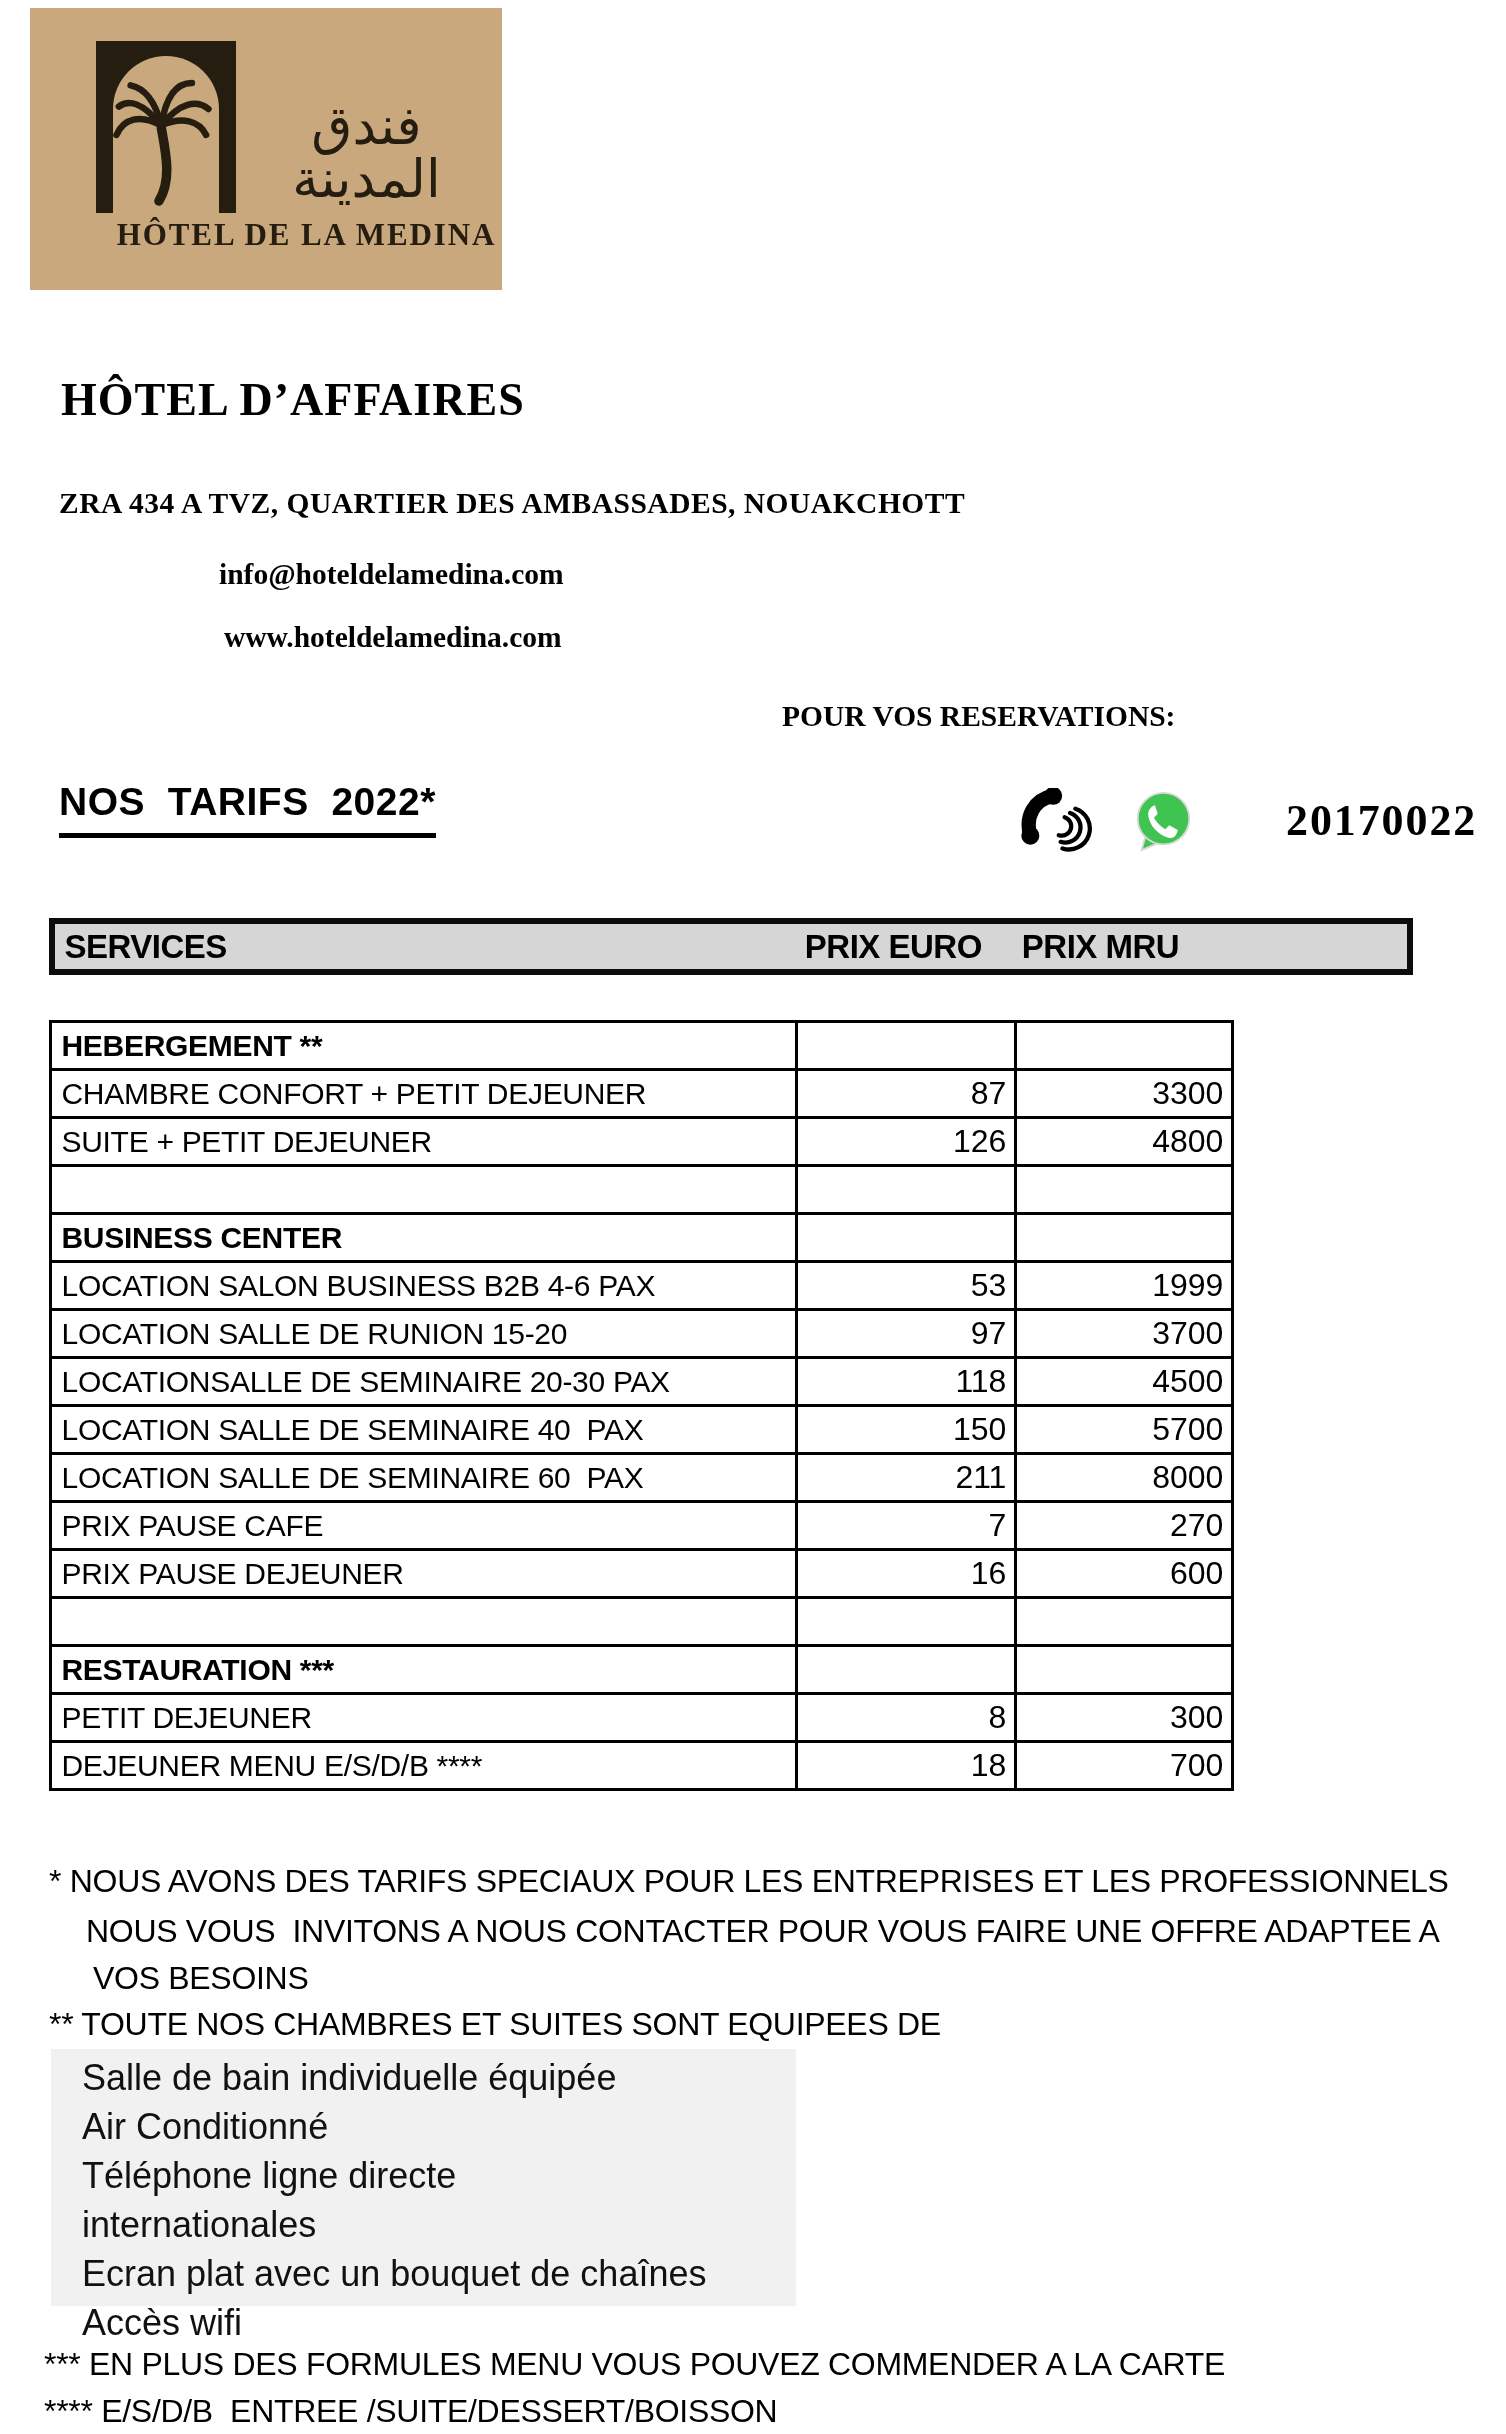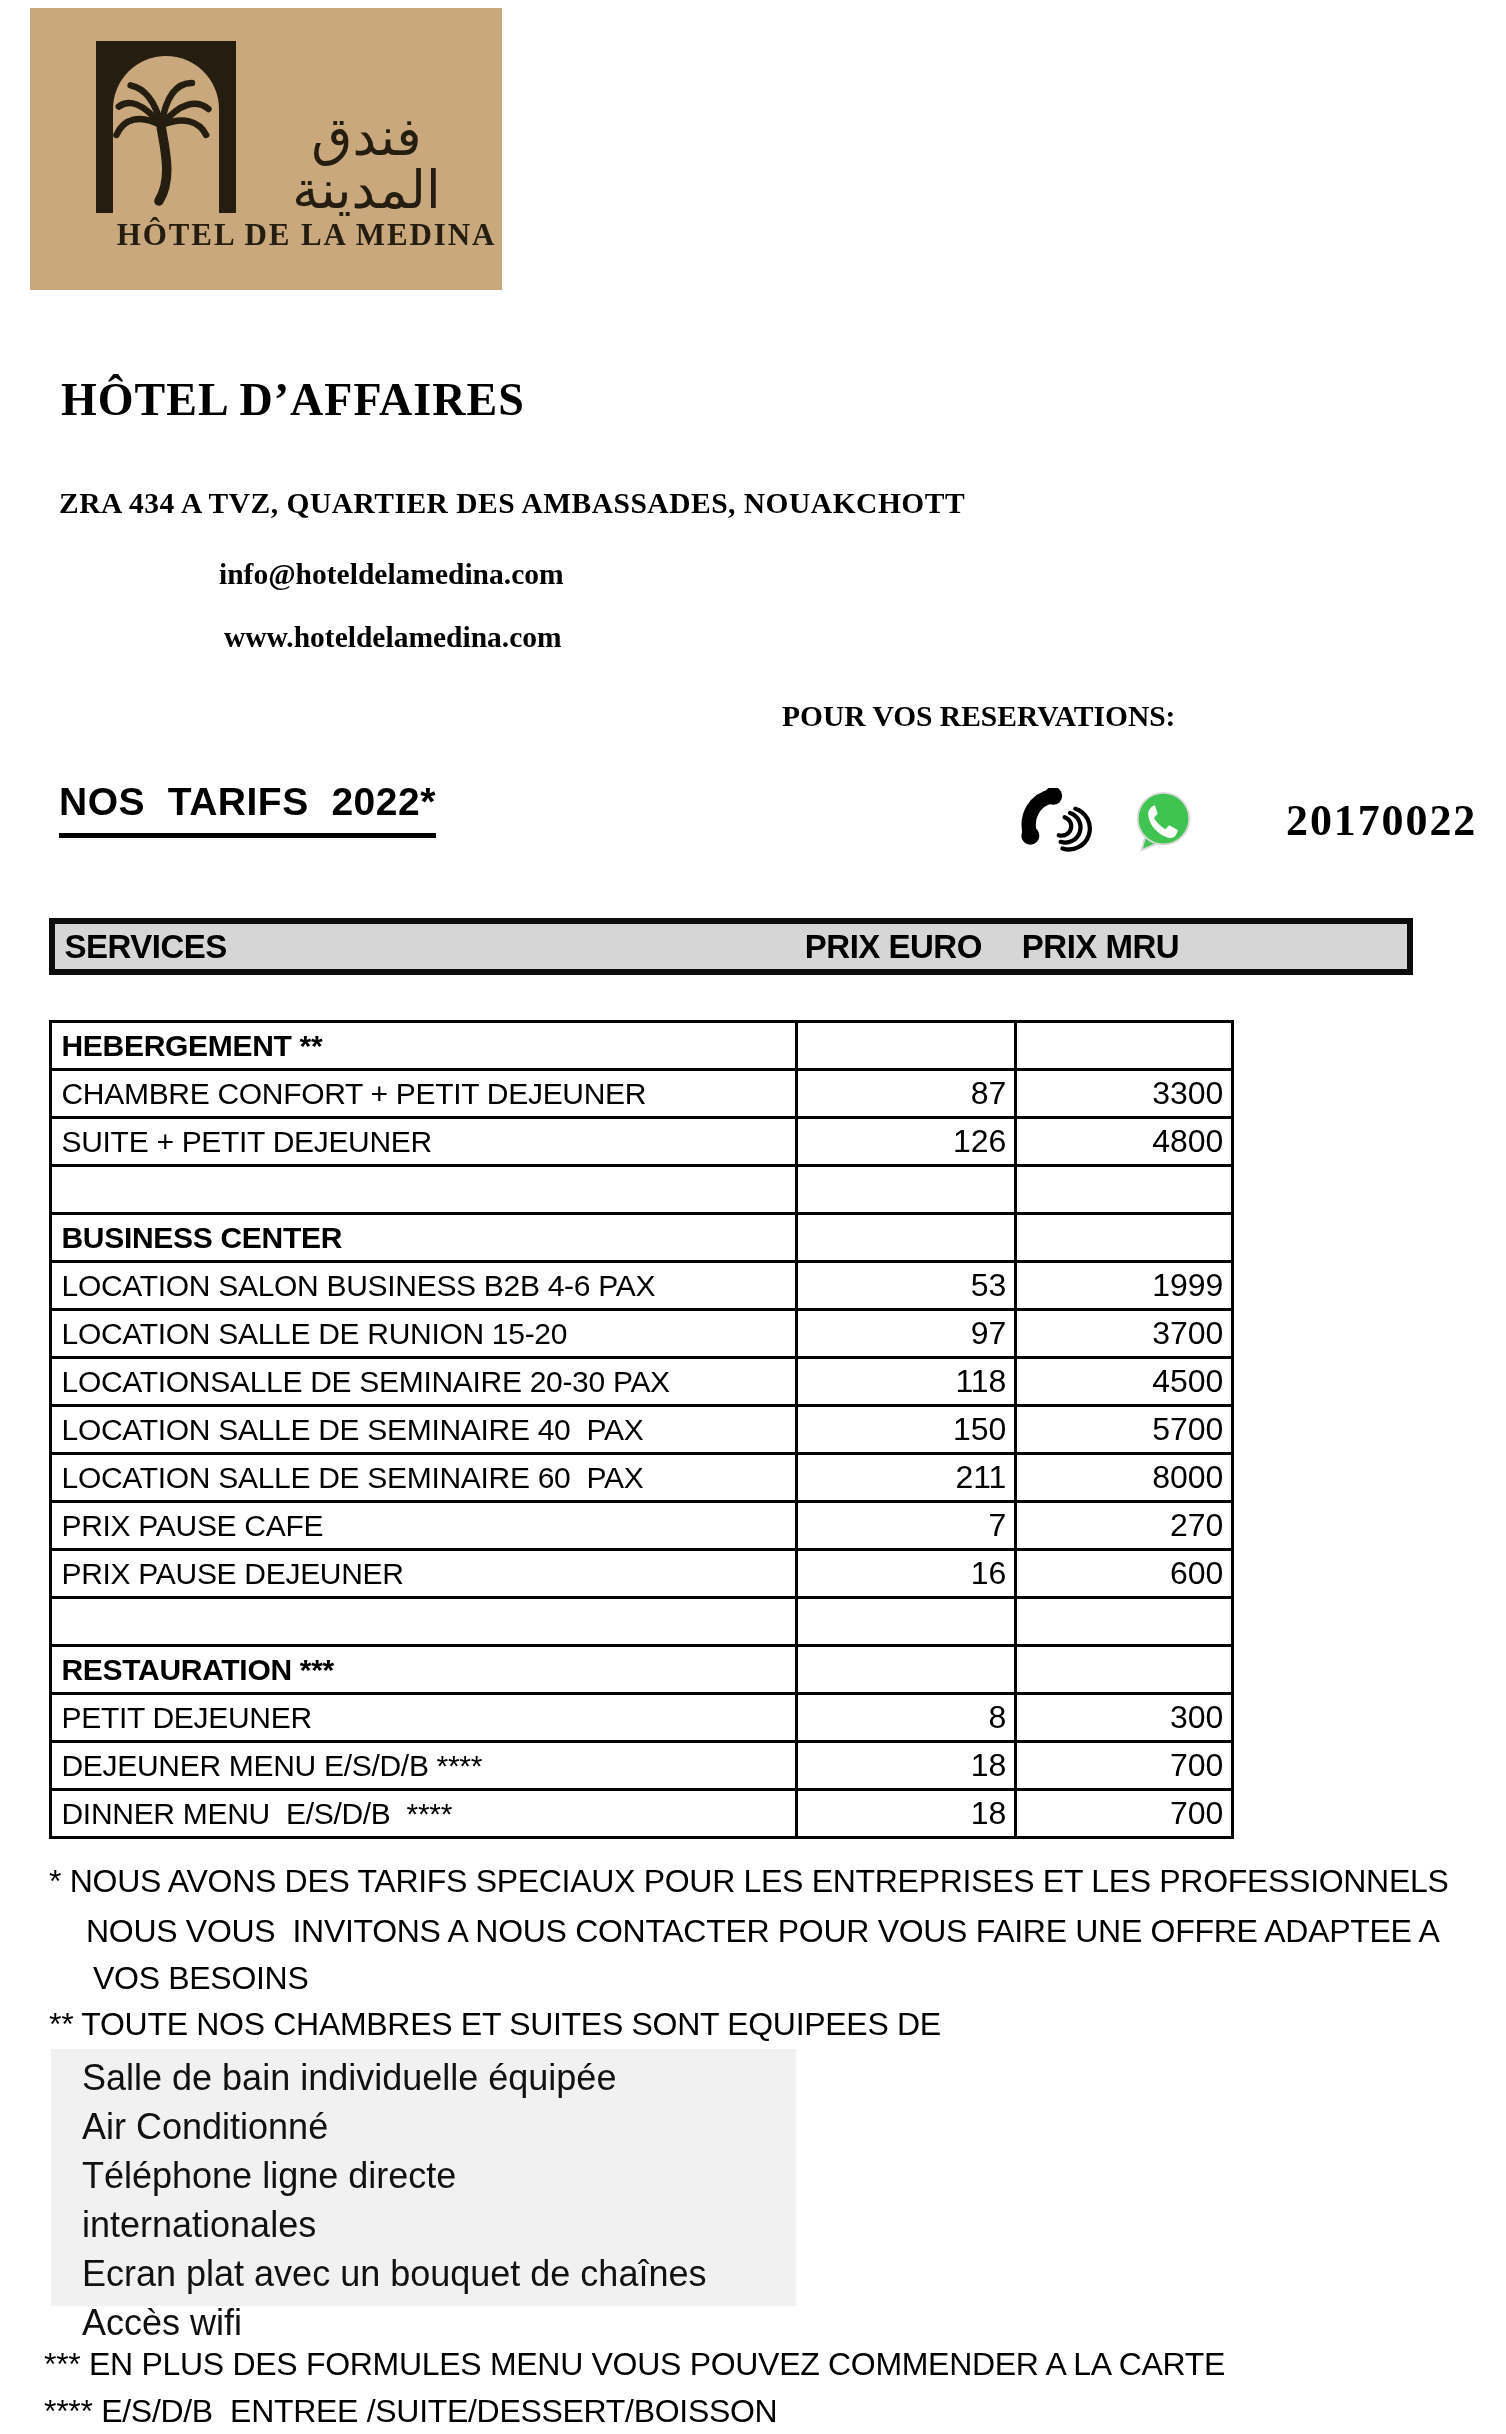--- a/index.html
+++ b/index.html
@@ -72,21 +72,21 @@
         <path d="M44 114 C55 96 50 74 46 52" stroke-width="8"></path>
         <path d="M46 50 C28 40 14 44 8 58" stroke-width="5.5"></path>
         <path d="M46 50 C30 30 18 28 10 34" stroke-width="5.5"></path>
         <path d="M46 50 C40 26 30 18 20 16" stroke-width="5.5"></path>
         <path d="M46 50 C50 24 60 14 72 14" stroke-width="5.5"></path>
         <path d="M46 50 C62 30 76 28 86 36" stroke-width="5.5"></path>
         <path d="M46 50 C64 42 78 46 84 58" stroke-width="5.5"></path>
       </g>
     </svg>
   </div>
-  <div class="logo-arabic" dir="rtl" style="color: rgb(37, 29, 16); margin-top: 11px;">فندق المدينة</div>
+  <div class="logo-arabic" dir="rtl" style="color: rgb(37, 29, 16);">فندق المدينة</div>
   <div class="logo-name" style="color: rgb(37, 29, 16);">HÔTEL DE LA MEDINA</div>
 </div>
 
 <div class="abs serif page-title">HÔTEL D’AFFAIRES</div>
 <div class="abs serif address">ZRA 434 A TVZ, QUARTIER DES AMBASSADES, NOUAKCHOTT</div>
 <div class="abs serif email">info@hoteldelamedina.com</div>
 <div class="abs serif www">www.hoteldelamedina.com</div>
 <div class="abs serif reserv">POUR VOS RESERVATIONS:</div>
 
 <div class="abs tarifs">NOS TARIFS 2022*</div>
@@ -196,25 +196,20 @@
       <tr>
         <td class="svc">PETIT DEJEUNER</td>
         <td class="num">8</td>
         <td class="num">300</td>
       </tr>
       <tr>
         <td class="svc">DEJEUNER MENU E/S/D/B ****</td>
         <td class="num">18</td>
         <td class="num">700</td>
       </tr>
-      <tr>
-        <td class="svc">DINNER MENU  E/S/D/B  ****</td>
-        <td class="num">18</td>
-        <td class="num">700</td>
-      </tr>
     </tbody>
 </table>
 
 <div class="abs fn fn1">* NOUS AVONS DES TARIFS SPECIAUX POUR LES ENTREPRISES ET LES PROFESSIONNELS</div>
 <div class="abs fn fn2">NOUS VOUS  INVITONS A NOUS CONTACTER POUR VOUS FAIRE UNE OFFRE ADAPTEE A</div>
 <div class="abs fn fn3">VOS BESOINS</div>
 <div class="abs fn fn4">** TOUTE NOS CHAMBRES ET SUITES SONT EQUIPEES DE</div>
 
 <div class="abs amenities" style="background: rgb(241, 241, 241);">
     <div class="amenity">Salle de bain individuelle équipée</div>

